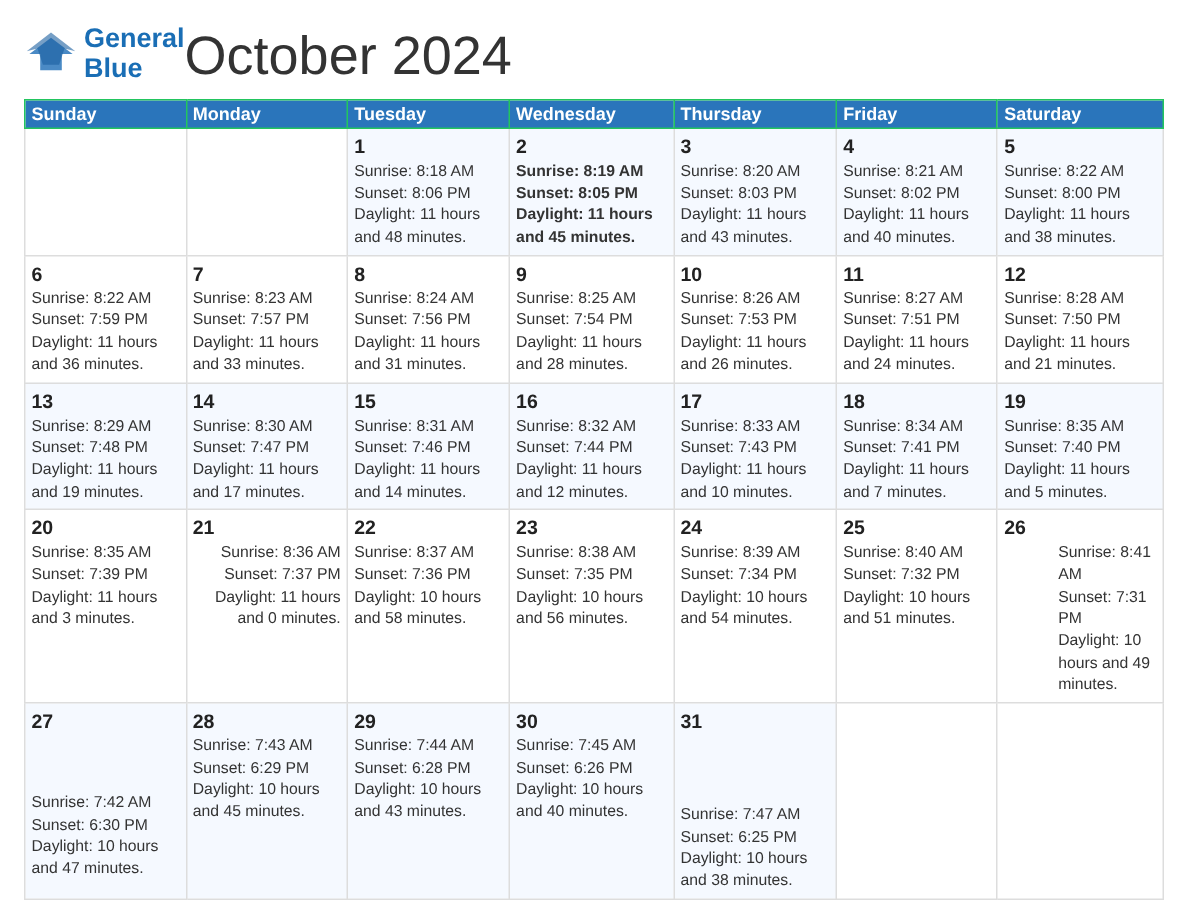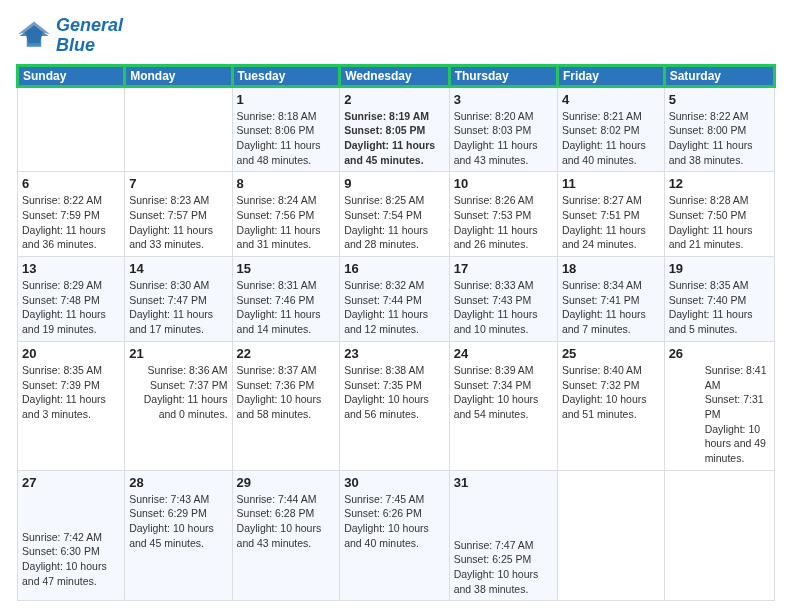--- a/index.html
+++ b/index.html
@@ -8,21 +8,20 @@
       background: #fff;
       width: 792px;
       min-height: 612px;
       padding: 16px;
     }
     .header {
       display: flex;
       justify-content: flex-start;
       align-items: flex-start;
       margin-bottom: 8px;
-      font-style: italic;
     }
     .logo {
       display: flex;
       align-items: center;
       gap: 4px;
     }
     .logo-text {
       font-size: 18px;
       font-weight: bold;
       color: #333;
@@ -53,21 +52,21 @@
       border-collapse: collapse;
       font-size: 11px;
     }
     thead th {
       background-color: #2a75bb;
       color: #fff;
       padding: 2px 4px;
       text-align: left;
       font-size: 12px;
       font-weight: bold;
-      border: 3px solid #22c55e;
+      border: 1px solid #22c55e;
     }
     tbody tr {
       vertical-align: top;
     }
     tbody td {
       border: 1px solid #ddd;
       padding: 4px;
       min-height: 80px;
       width: 113px;
       background: #fff;
@@ -99,20 +98,21 @@
     <svg class="logo-bird" viewBox="0 0 40 40" xmlns="http://www.w3.org/2000/svg">
       <polygon points="20,8 36,20 28,20 28,32 12,32 12,20 4,20" fill="#2a75bb" opacity="0.85"></polygon>
       <polygon points="20,4 38,18 30,16 26,28 14,28 10,16 2,18" fill="#1a5fa0" opacity="0.6"></polygon>
     </svg>
     <div class="logo-text">
       <div><span>General</span></div>
       <div><span>Blue</span></div>
     </div>
   </div>
   <div class="title-block">
+    <div class="month-title">October 2024</div>
   </div>
 </div>
 
 <table>
   <thead>
     <tr>
     <th>Sunday</th>
         <th>Monday</th>
         <th>Tuesday</th>
         <th>Wednesday</th>

